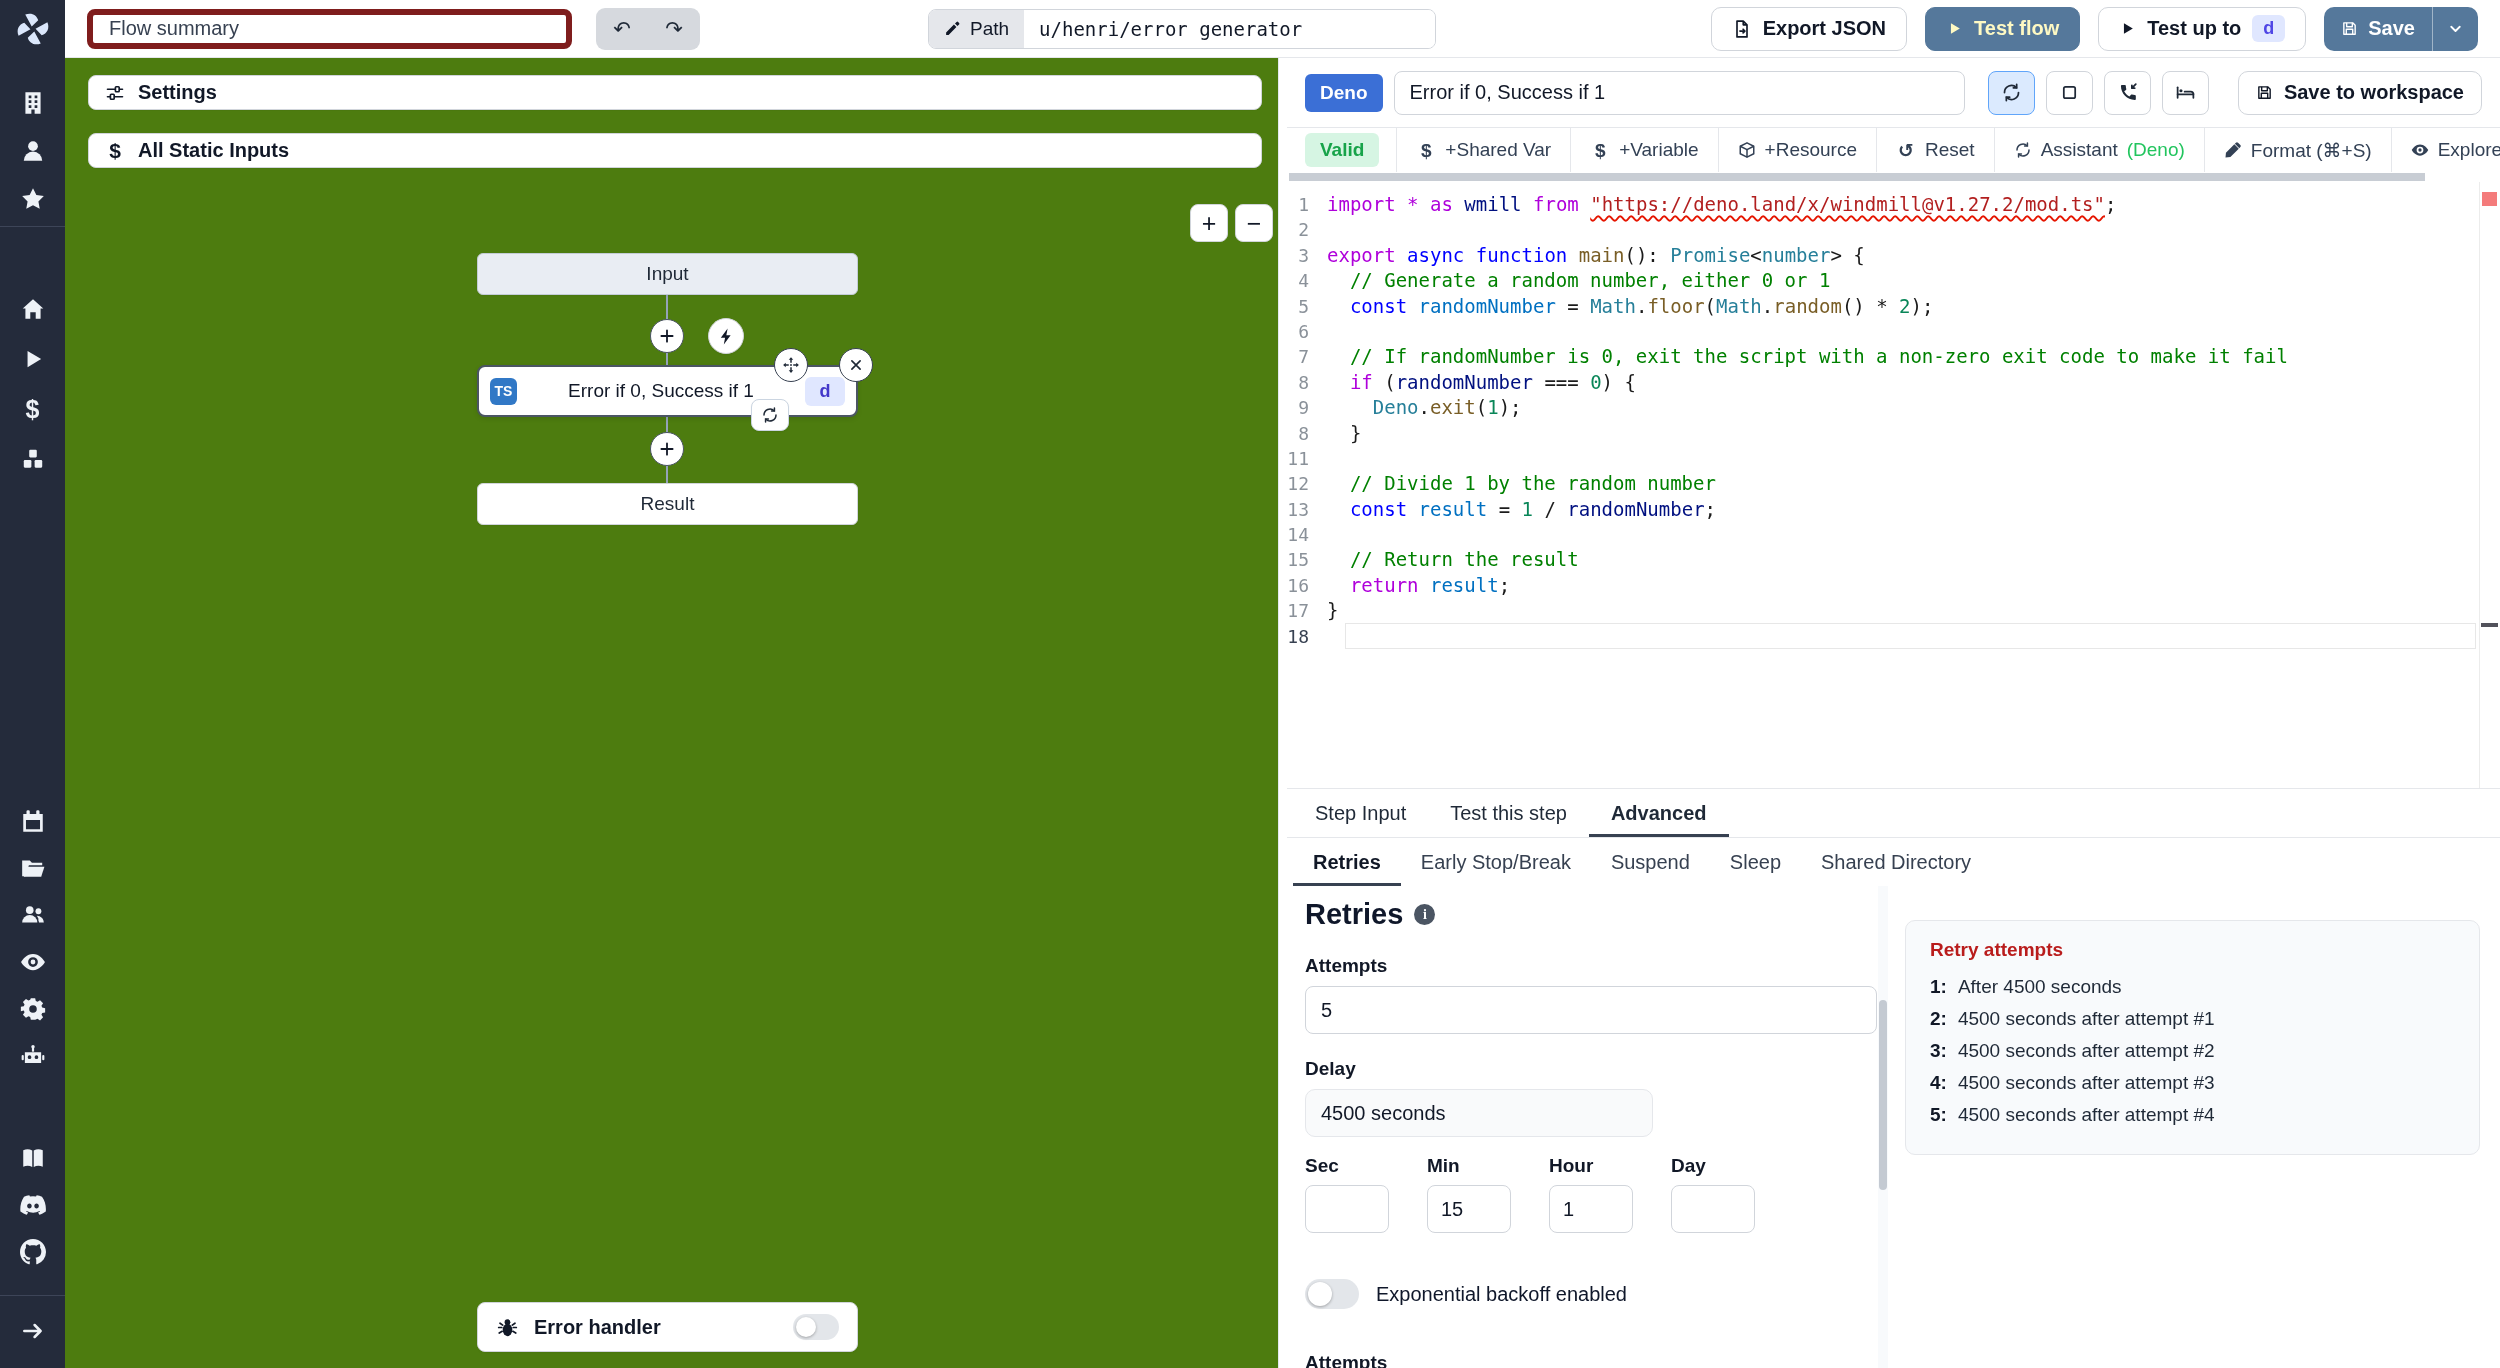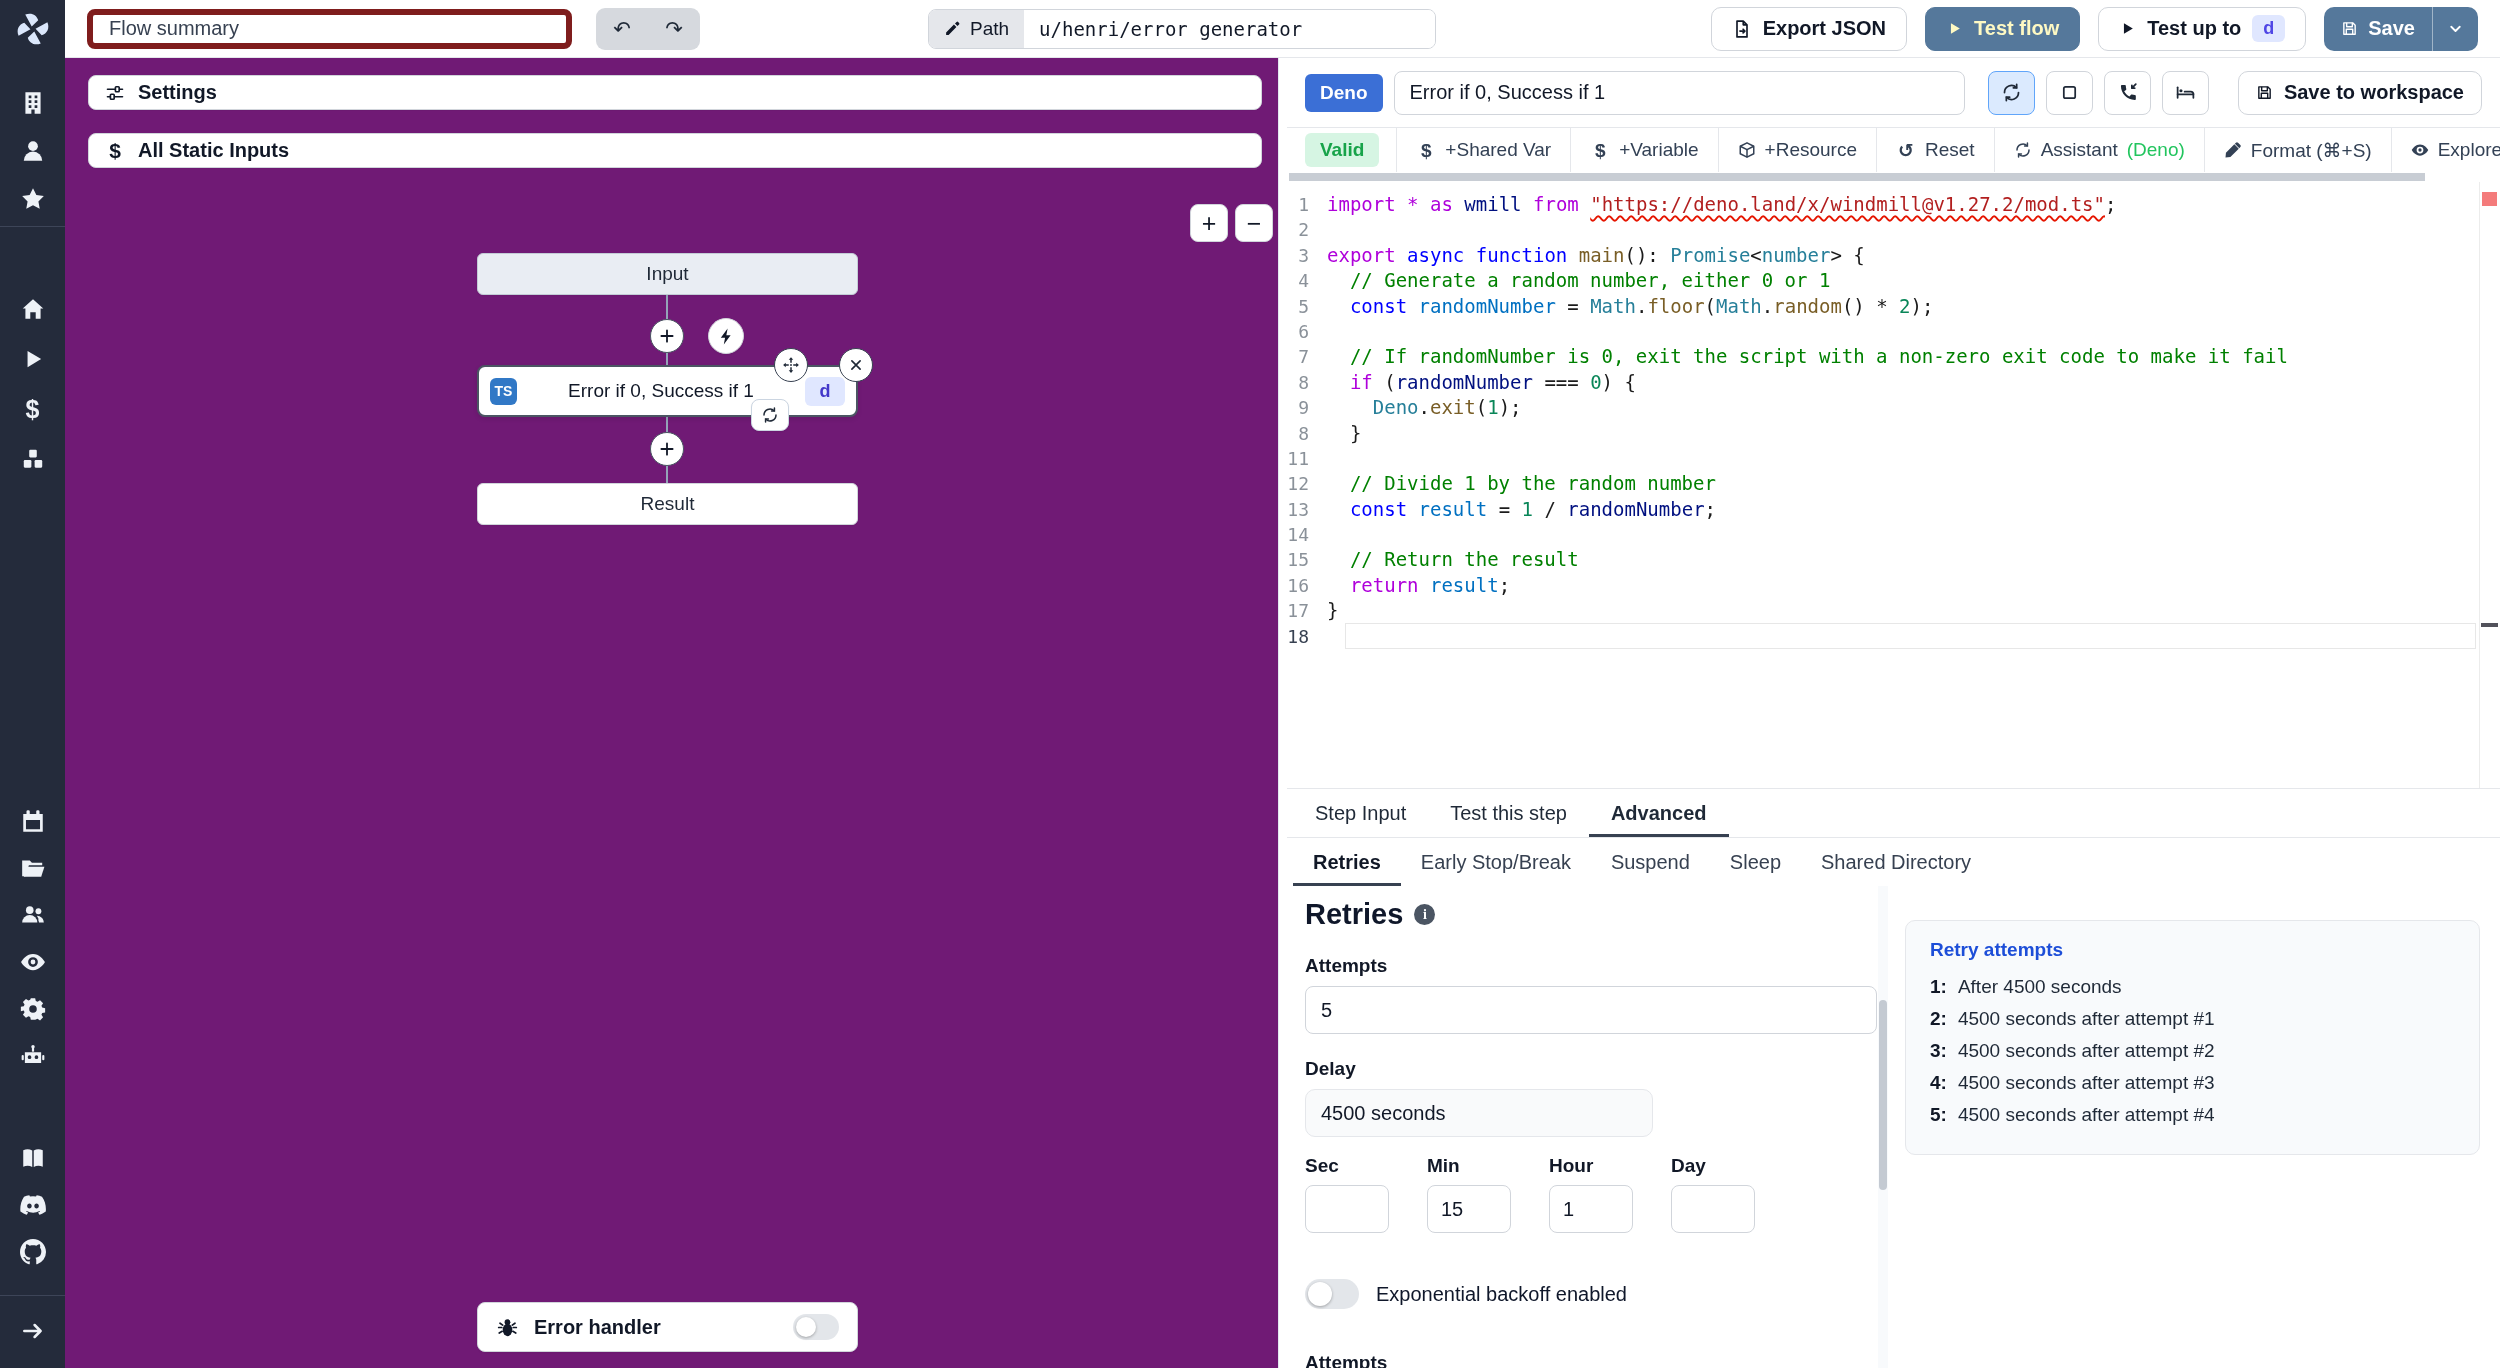--- a/index.html
+++ b/index.html
@@ -42,21 +42,21 @@
   .topbar-right { margin-left:auto; display:flex; align-items:center; gap:18px; }
   .btn { height:44px; border-radius:10px; display:inline-flex; align-items:center; gap:11px; font-size:20px; font-weight:600; padding:0 20px; white-space:nowrap; }
   .btn.ghost { background:#fff; border:1px solid #d1d5db; color:#111827; }
   .btn.primary { background:var(--col-primary); border:1px solid var(--col-primary); color:#fef9c3; }
   .chip { background:var(--col-chip-bg); color:#4f46e5; border-radius:6px; padding:3px 11px; font-weight:700; font-size:18px; }
   .save-split { display:flex; height:44px; border-radius:10px; overflow:hidden; }
   .save-main { background:var(--col-primary); color:#fff; padding:0 17px; display:flex; gap:10px; align-items:center; font-size:20px; font-weight:600; border-right:1px solid rgba(255,255,255,.45); }
   .save-caret { background:var(--col-primary); color:#fff; width:45px; display:flex; align-items:center; justify-content:center; }
 
   
-  .canvas { position:absolute; left:65px; top:58px; width:1214px; bottom:0; background:#701a75; border-right:1px solid #e2e8f0; overflow:hidden; }
+  .canvas { position:absolute; left:65px; top:58px; width:1214px; bottom:0; background:#4d7c0f; border-right:1px solid #e2e8f0; overflow:hidden; }
   .bar { position:absolute; left:23px; width:1174px; height:35px; background:#fff; border:1px solid #d1d5db; border-radius:8px; display:flex; align-items:center; gap:13px; padding:0 16px; font-size:20px; font-weight:600; color:#111827; box-shadow:0 1px 1px rgba(0,0,0,.03); }
   .bar.settings { top:17px; } .bar.static { top:75px; }
   .zoomctl { position:absolute; left:1125px; top:146px; display:flex; gap:7px; }
   .zbtn { width:38px; height:38px; background:#fff; border:1px solid #d1d5db; border-radius:8px; font-size:25px; color:#111827; display:flex; align-items:center; justify-content:center; }
   .edge { position:absolute; left:601px; width:2px; background:#94a3b8; }
   .e1 { top:237px; height:70px; } .e2 { top:359px; height:66px; }
   .edge-plus { position:absolute; width:34px; height:34px; border-radius:50%; background:#fff; border:1.6px solid #4b5563; color:#111827; display:flex; align-items:center; justify-content:center; }
   .edge-plus .icon { width:18px; height:18px; }
   .p1 { left:585px; top:261px; } .p2 { left:585px; top:374px; }
   .edge-bolt { position:absolute; left:643px; top:260px; width:36px; height:36px; border-radius:50%; background:#fff; border:1px solid #d1d5db; color:#111827; display:flex; align-items:center; justify-content:center; box-shadow:0 1px 2px rgba(0,0,0,.06); }
@@ -138,21 +138,21 @@
   .txt.full { width:572px; }
   .txt.delay { width:348px; background:#f9fafb; border-color:#e5e7eb; border-radius:10px; }
   .units { display:flex; gap:38px; margin-top:18px; }
   .unit { display:flex; flex-direction:column; }
   .unit label { font-size:19px; font-weight:700; color:#111827; margin-bottom:8px; }
   .unit input { width:84px; height:48px; border:1px solid #d1d5db; border-radius:8px; font-size:20px; padding:0 13px; color:#111827; }
   .clipped-label { position:absolute; left:0; top:466px; font-size:19px; font-weight:700; color:#111827; }
   .vscroll { position:absolute; left:591px; top:0; width:10px; height:100%; background:#f8fafc; }
   .vthumb { position:absolute; left:1px; top:114px; width:8px; height:190px; background:#c4cad2; border-radius:4px; }
   .preview-box { position:absolute; left:618px; top:34px; width:575px; background:#f8fafc; border:1px solid #e5e7eb; border-radius:10px; padding:18px 24px; }
-  .pv-title { font-size:19px; font-weight:600; color:#1d4ed8; margin-bottom:15px; }
+  .pv-title { font-size:19px; font-weight:600; color:#b91c1c; margin-bottom:15px; }
   .pv-item { font-size:19px; color:#1f2937; margin:10px 0; display:flex; gap:11px; }
   .pv-n { font-weight:700; color:#111827; }
 </style>
 </head>
 <body>
 
 <div id="app">
 
   <aside class="sidebar">
     <div class="sb-logo"><svg viewBox="0 0 24 24" fill="currentColor">

